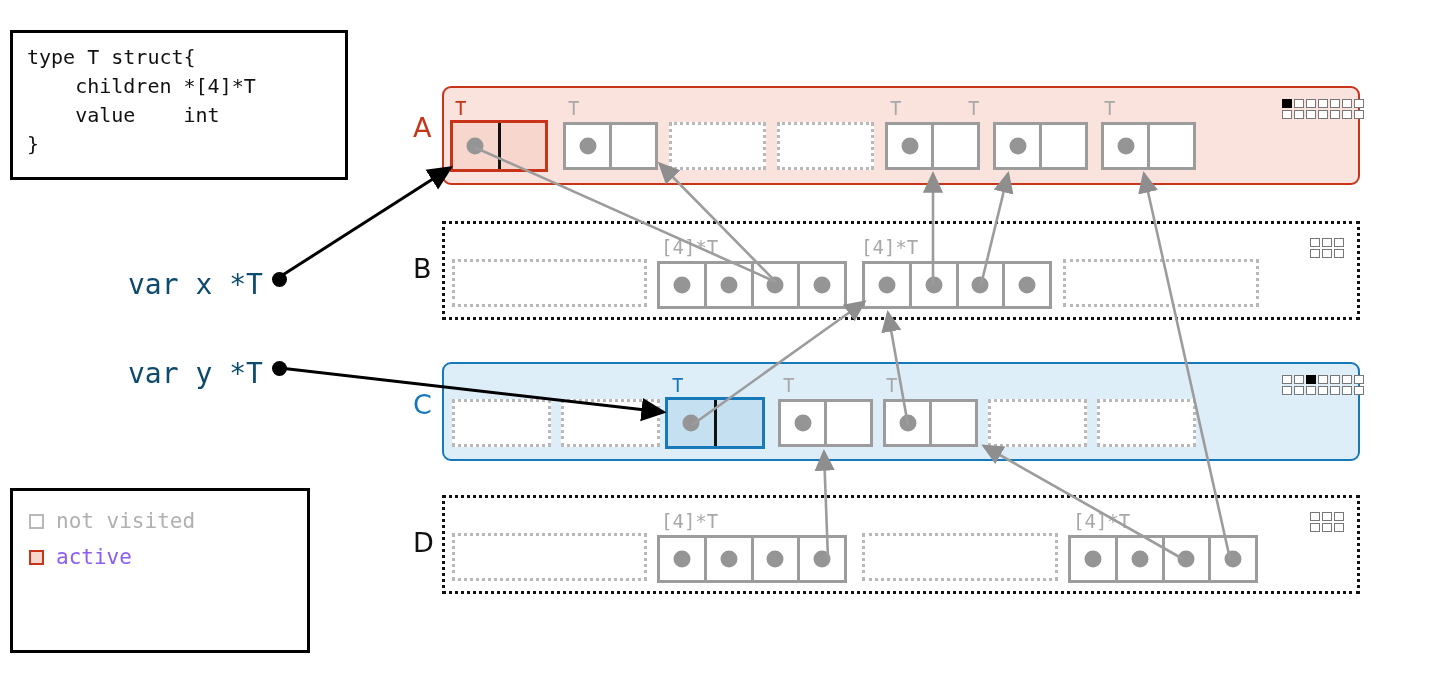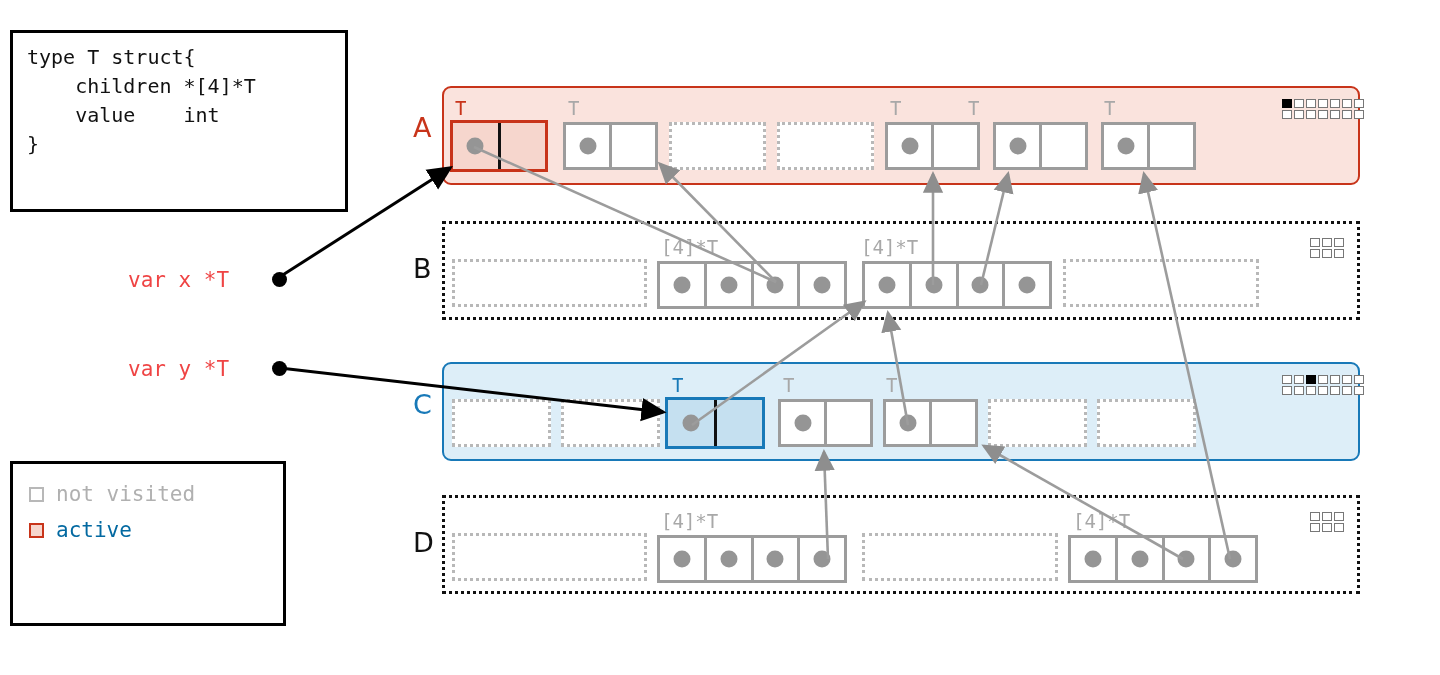--- a/index.html
+++ b/index.html
@@ -1,35 +1,35 @@
 <!DOCTYPE html>
 <html><head>
 <meta charset="utf-8">
 <style>
   html,body{margin:0;padding:0;background:#ffffff;}
   body{width:1440px;height:675px;position:relative;overflow:hidden;
        font-family:"DejaVu Sans Mono","Liberation Mono",monospace;}
 
   
-  #code-box{position:absolute;left:10px;top:30px;width:338px;height:182px;
+  #code-box{position:absolute;left:10px;top:30px;width:338px;height:150px;
             border:3px solid #000;background:#fff;box-sizing:border-box;
             padding:10px 0 0 14px;}
   #code-box pre{margin:0;font-family:"DejaVu Sans Mono","Liberation Mono",monospace;
             font-size:20px;line-height:1.45;color:#111;white-space:pre;}
 
   
-  #legend{position:absolute;left:10px;top:461px;width:276px;height:165px;
+  #legend{position:absolute;left:10px;top:488px;width:300px;height:165px;
           border:3px solid #000;background:#fff;box-sizing:border-box;
           padding:12px 0 0 16px;}
   .legend-row{display:flex;align-items:center;height:36px;}
   .legend-sw{width:15px;height:15px;box-sizing:border-box;border:2px solid;margin-right:12px;flex:0 0 auto;}
   .legend-lbl{font-size:21px;font-family:"DejaVu Sans Mono","Liberation Mono",monospace;letter-spacing:0px;}
 
   
-  .var{position:absolute;font-size:21px;color:#ef4444;white-space:nowrap;
+  .var{position:absolute;font-size:28px;color:#0c4a6e;white-space:nowrap;
        font-family:"DejaVu Sans Mono","Liberation Mono",monospace;}
   .var-dot{position:absolute;width:15px;height:15px;border-radius:50%;background:#000;}
 
   
   .rowlabel{position:absolute;font-size:27px;font-family:"DejaVu Sans","Liberation Sans",sans-serif;}
   .band{position:absolute;box-sizing:border-box;}
   .band.solid-red{border:2px solid #c8341a;background:#fae3dd;border-radius:9px;}
   .band.solid-blue{border:2px solid #1879b8;background:#ddeef8;border-radius:9px;}
   .band.dotted{border:3px dotted #111;background:transparent;}
 
@@ -69,21 +69,21 @@
 }</pre>
 </div>
 
 <div id="legend">
     <div class="legend-row">
       <span class="legend-sw" style="border-color: rgb(184, 184, 184); background: rgb(255, 255, 255);"></span>
       <span class="legend-lbl" style="color: rgb(176, 176, 176);">not visited</span>
     </div>
     <div class="legend-row">
       <span class="legend-sw" style="border-color: rgb(200, 52, 26); background: rgb(246, 214, 205);"></span>
-      <span class="legend-lbl" style="color: #0369a1;">active</span>
+      <span class="legend-lbl" style="color: #8b5cf6;">active</span>
     </div>
   </div>
 
 <div class="var" style="left:128px;top:268px;">var x *T</div>
 <div class="var-dot" style="left:272px;top:272px;"></div>
 
 <div class="var" style="left:128px;top:357px;">var y *T</div>
 <div class="var-dot" style="left:272px;top:361px;"></div>
 
 <div class="rowlabel" style="left:413px;top:112px;color:#c8341a;">A</div>

